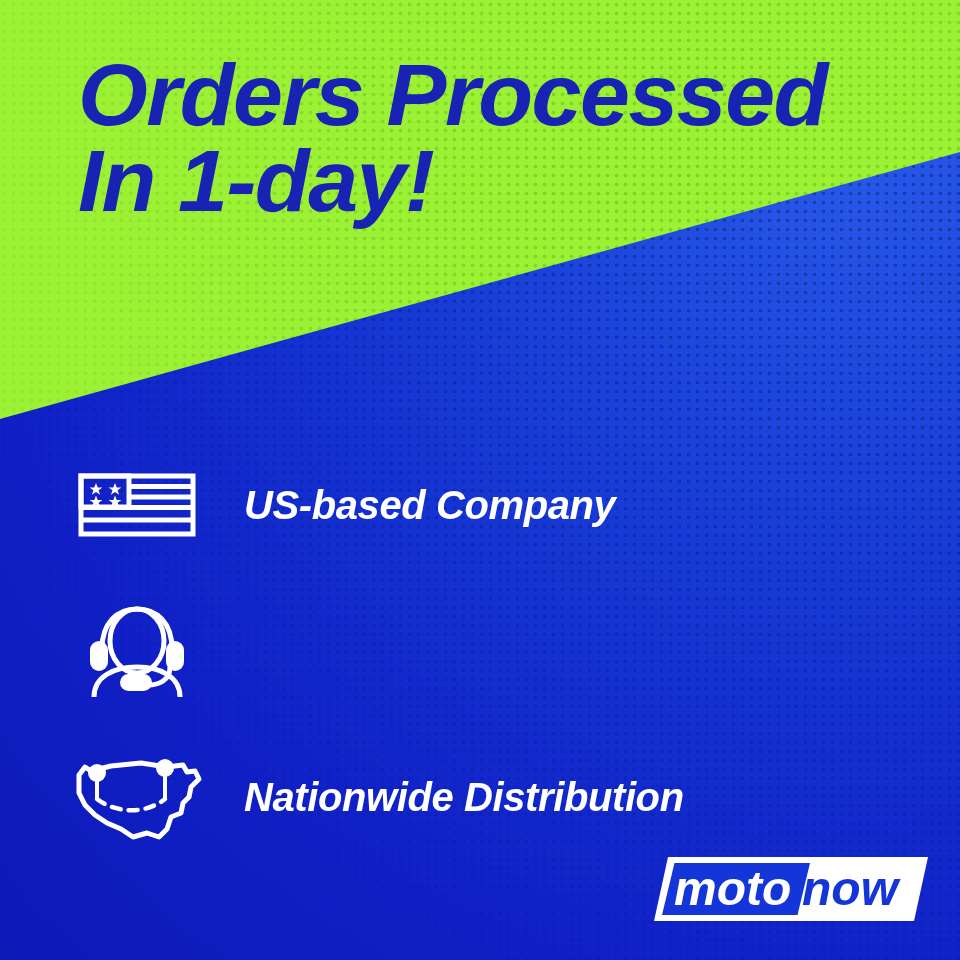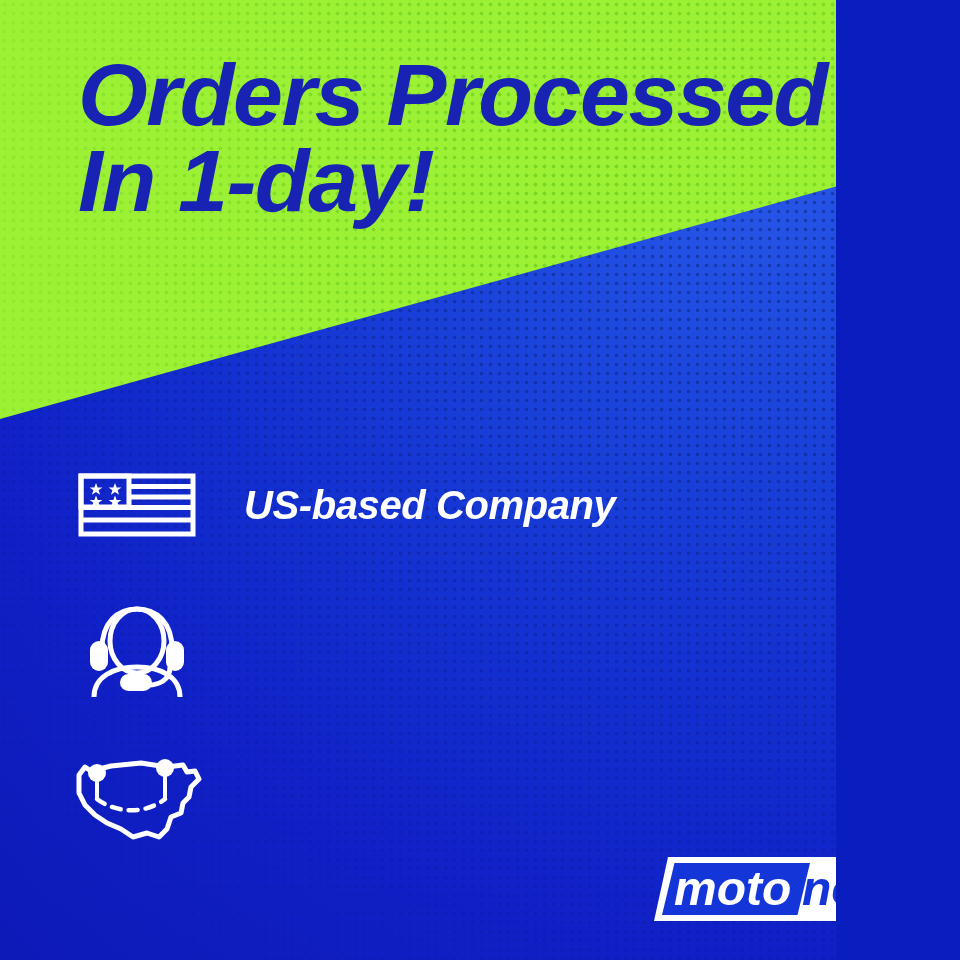--- a/index.html
+++ b/index.html
@@ -2,21 +2,21 @@
 <html><head>
 <meta charset="utf-8">
 <style>
   html, body {
     margin: 0;
     padding: 0;
     background: #0a1ec0;
   }
   #promo {
     position: relative;
-    width: 836px;
+    width: 960px;
     height: 960px;
     overflow: hidden;
     font-family: "Liberation Sans", sans-serif;
     background: #ec4899;
   }
 
   
   .blue-base {
     position: absolute;
     inset: 0;
@@ -162,20 +162,21 @@
           <path d="M8 22 L14 14 L20 18 L40 13 L70 10 L96 14 L112 12 L116 19 L124 18
                    L128 26 L120 34 L118 44 L112 50 L110 60 L100 64 L96 76 L88 84
                    L76 80 L62 84 L50 76 L36 70 L24 62 L14 52 L8 40 Z" stroke="#ffffff" stroke-width="5" fill="none" stroke-linejoin="round"></path>
           <path d="M26 46 C44 60, 74 62, 94 46" stroke="#ffffff" stroke-width="4.5" fill="none" stroke-dasharray="9 8" stroke-linecap="round"></path>
           <line x1="26" y1="46" x2="26" y2="26" stroke="#ffffff" stroke-width="4"></line>
           <circle cx="26" cy="20" r="9" fill="#ffffff"></circle>
           <line x1="94" y1="46" x2="94" y2="22" stroke="#ffffff" stroke-width="4"></line>
           <circle cx="94" cy="15" r="9" fill="#ffffff"></circle>
         </svg>
       </div>
+      <div class="feature-label">Nationwide Distribution</div>
     </div>
 
   </div>
 
   <div class="logo">
     <svg width="290" height="72" viewBox="0 0 290 72">
       <polygon points="16,68 30,4 290,4 276,68" fill="#ffffff"></polygon>
       <polygon points="24,62 36.5,10 172,10 159.5,62" fill="#1436d8"></polygon>
       <text x="36" y="52" fill="#ffffff" font-family="Liberation Sans, sans-serif" font-size="48" font-weight="700" font-style="italic">moto</text>
       <text x="164" y="52" fill="#1436d8" font-family="Liberation Sans, sans-serif" font-size="48" font-weight="700" font-style="italic">now</text>

